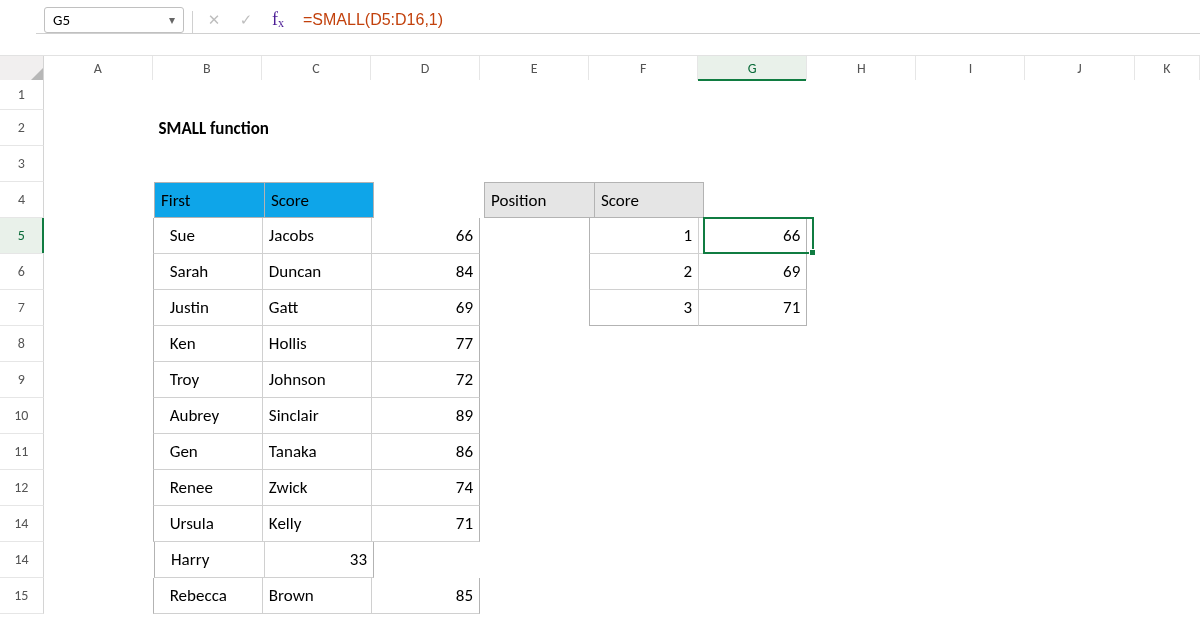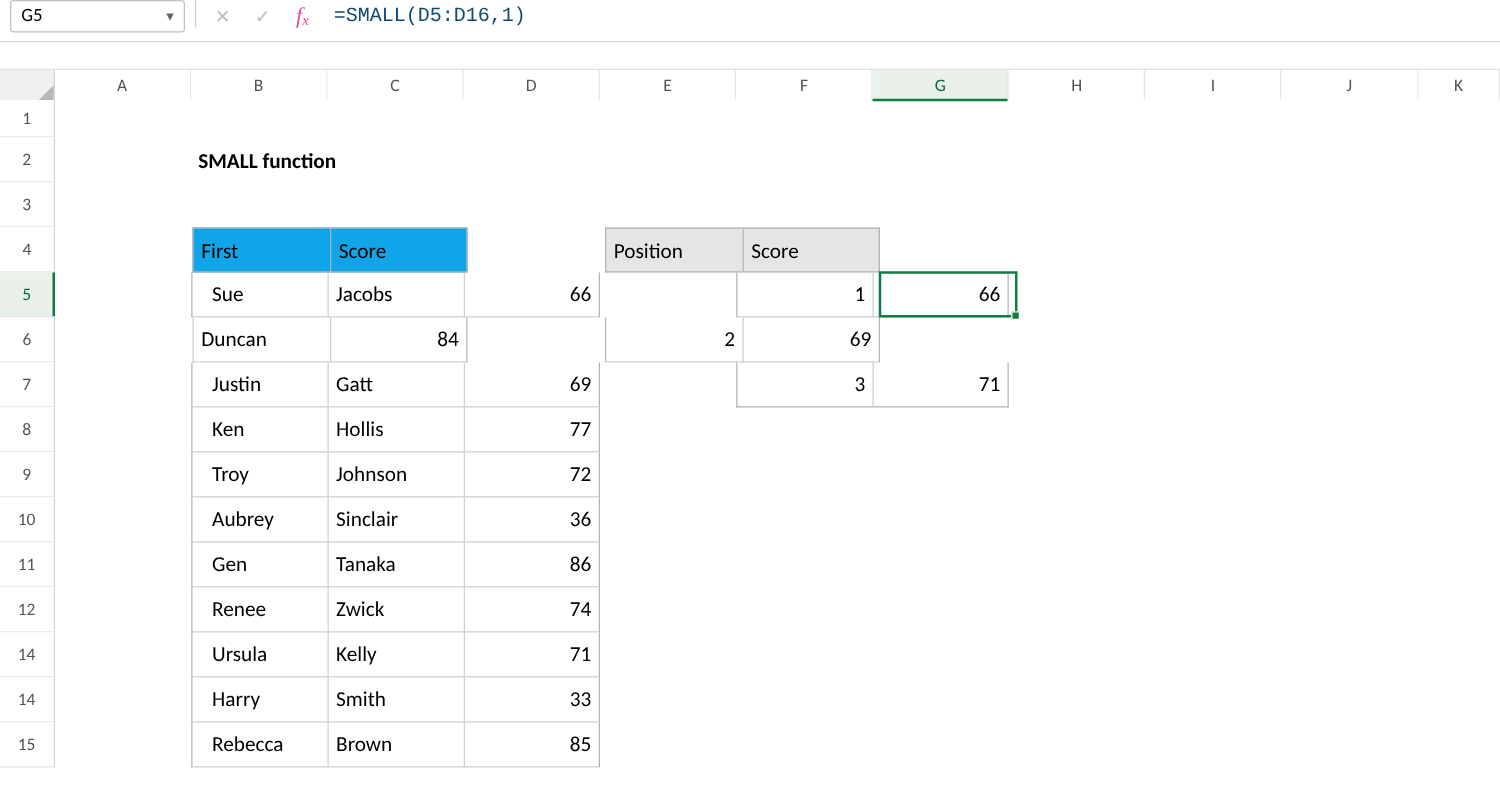--- a/index.html
+++ b/index.html
@@ -1,26 +1,26 @@
 <!DOCTYPE html>
 <html><head>
 <meta charset="utf-8">
 <style>
   * { box-sizing: border-box; margin: 0; padding: 0; }
   body { font-family: Calibri, 'Segoe UI', Arial, sans-serif; font-size: 16px; color: #000; background: #fff; overflow: hidden; width: 1200px; height: 630px; }
 
   
-  .fbar { display: flex; align-items: flex-start; height: 34px; border-bottom: 1px solid #d0d0d0; background: #fff; padding: 0 8px; gap: 6px; }
+  .fbar { display: flex; align-items: flex-end; height: 34px; border-bottom: 1px solid #d0d0d0; background: #fff; padding: 0 8px; gap: 6px; margin-left: 36px; }
   .namebox { width: 140px; height: 26px; border: 1px solid #c0c0c0; border-radius: 3px; display: flex; align-items: center; padding: 0 8px; font-size: 15px; background: #fff; }
   .namebox .chev { margin-left: auto; color: #666; font-size: 12px; }
   .sep { width: 1px; height: 22px; background: #d0d0d0; margin: 0 2px; }
   .fbar-btn { width: 26px; height: 26px; display: flex; align-items: center; justify-content: center; color: #888; font-size: 15px; border-radius: 3px; }
   .fbar-btn.dim { opacity: .55; }
-  .fx { font-style: italic; font-family: 'Times New Roman', serif; font-size: 18px; color: #ec4899; }
-  .formula-input { flex: 1; height: 26px; border: none; outline: none; font-size: 16px; padding: 0 6px; font-family: Liberation Mono, monospace; color: #0c4a6e; }
+  .fx { font-family: 'Times New Roman', serif; font-size: 18px; color: #4c1d95; }
+  .formula-input { flex: 1; height: 26px; border: none; outline: none; font-size: 16px; padding: 0 6px; font-family: Liberation Sans, sans-serif; color: #c2410c; }
 
   
   .grid { position: relative; }
 
   
   .colheads { display: flex; height: 24px; background: #fff; border-bottom: 1px solid #d4d4d4; }
   .corner { width: 44px; height: 24px; border-right: 1px solid #d4d4d4; background: #f1efef; display:flex; align-items:flex-end; justify-content:flex-end; }
   .corner svg { width:12px; height:12px; }
   .colhead { height: 24px; border-right: 1px solid #e6e6e6; background: #fff; color: #555; font-size: 14px; display: flex; align-items: center; justify-content: center; position: relative; }
   .colhead.sel { background: #e9f1ea; color: #0a6b39; }
@@ -173,20 +173,21 @@
       <div class="cell cG td2 last-col num">66</div>
       <div class="cell cH"></div>
       <div class="cell cI"></div>
       <div class="cell cJ"></div>
       <div class="cell cK"></div>
     </div>
 
     <div class="row">
       <div class="rowhead">6</div>
       <div class="cell cA"></div>
+      <div class="cell cB td first-col">Sarah</div>
       <div class="cell cC td">Duncan</div>
       <div class="cell cD td last-col num">84</div>
       <div class="cell cE"></div>
       <div class="cell cF td2 first-col num">2</div>
       <div class="cell cG td2 last-col num">69</div>
       <div class="cell cH"></div>
       <div class="cell cI"></div>
       <div class="cell cJ"></div>
       <div class="cell cK"></div>
     </div>
@@ -232,21 +233,21 @@
       <div class="cell cH"></div>
       <div class="cell cI"></div>
       <div class="cell cJ"></div>
       <div class="cell cK"></div>
     </div>
     <div class="row">
       <div class="rowhead">10</div>
       <div class="cell cA"></div>
       <div class="cell cB td first-col">Aubrey</div>
       <div class="cell cC td">Sinclair</div>
-      <div class="cell cD td last-col num">36</div>
+      <div class="cell cD td last-col num">89</div>
       <div class="cell cE"></div>
       <div class="cell cF"></div>
       <div class="cell cG"></div>
       <div class="cell cH"></div>
       <div class="cell cI"></div>
       <div class="cell cJ"></div>
       <div class="cell cK"></div>
     </div>
     <div class="row">
       <div class="rowhead">11</div>
@@ -287,21 +288,20 @@
       <div class="cell cG"></div>
       <div class="cell cH"></div>
       <div class="cell cI"></div>
       <div class="cell cJ"></div>
       <div class="cell cK"></div>
     </div>
     <div class="row">
       <div class="rowhead">14</div>
       <div class="cell cA"></div>
       <div class="cell cB td first-col">Harry</div>
-      <div class="cell cC td">Smith</div>
       <div class="cell cD td last-col num">33</div>
       <div class="cell cE"></div>
       <div class="cell cF"></div>
       <div class="cell cG"></div>
       <div class="cell cH"></div>
       <div class="cell cI"></div>
       <div class="cell cJ"></div>
       <div class="cell cK"></div>
     </div>
     <div class="row">

